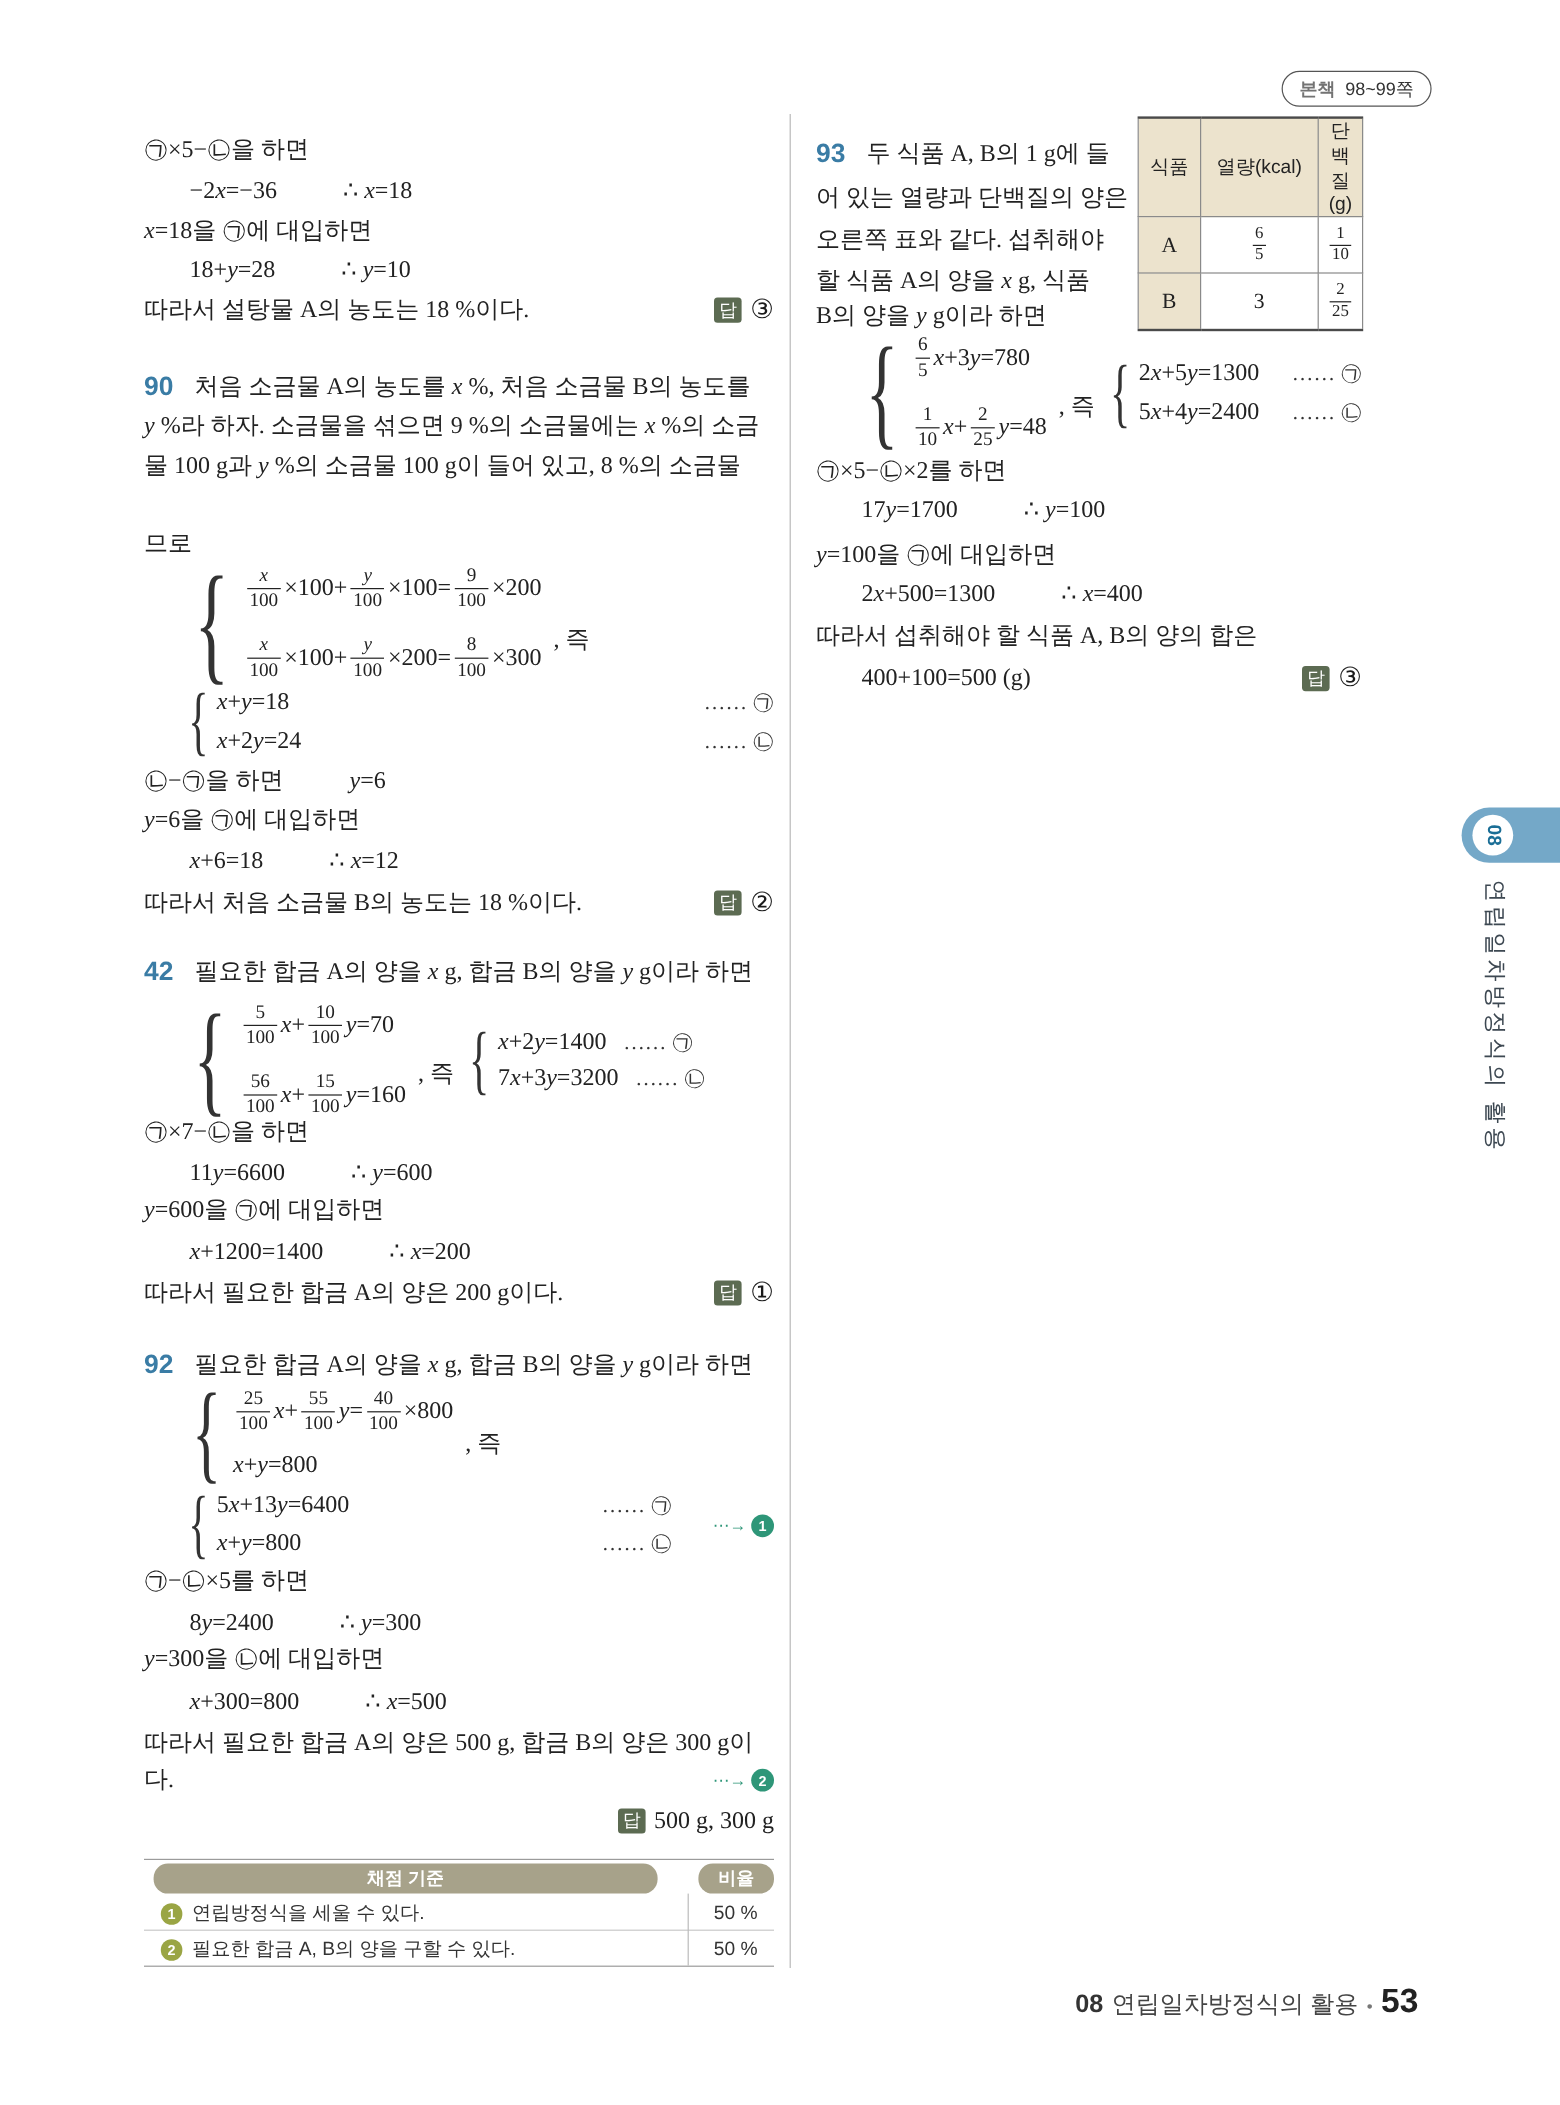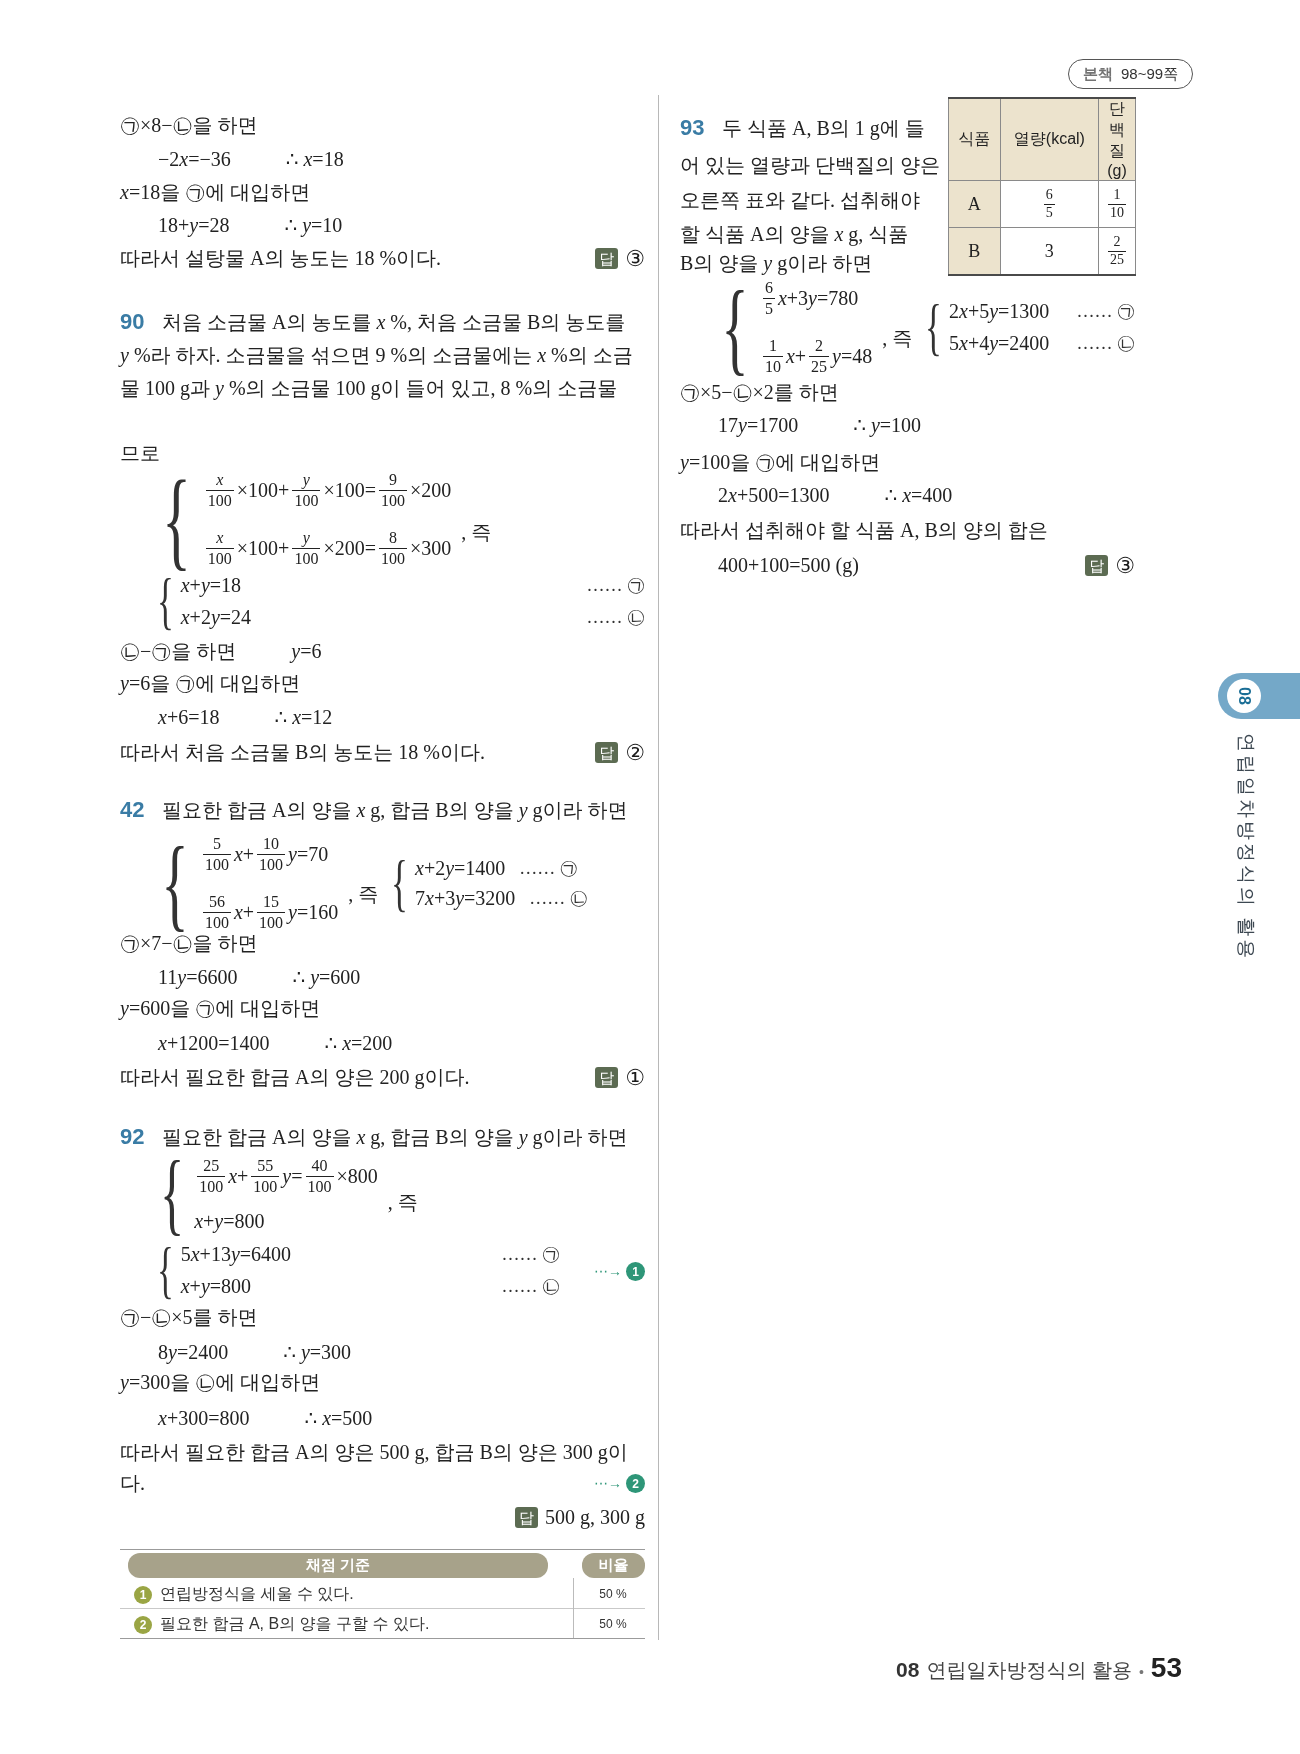--- a/index.html
+++ b/index.html
@@ -50,21 +50,21 @@
   
   .gline{position:absolute;left:0;width:525px;height:1px;background:#9b9b9b}
   .gpill{position:absolute;height:25px;background:#a7a28a;border-radius:12px;color:#fff;
          font-family:"Liberation Sans","DejaVu Sans",sans-serif;font-size:15px;font-weight:bold;
          display:flex;align-items:center;justify-content:center}
   .grow{position:absolute;display:flex;align-items:center;gap:8px;height:29px;
         font-family:"Liberation Sans","DejaVu Sans",sans-serif;font-size:16px;color:#333;white-space:nowrap}
   .gnum{width:18px;height:18px;border-radius:50%;background:#9aa544;color:#fff;font-size:12px;font-weight:bold;
         display:flex;align-items:center;justify-content:center;flex:none}
   .gratio{position:absolute;width:62px;text-align:center;font-family:"Liberation Sans",sans-serif;
-          font-size:12px;color:#333;height:29px;line-height:29px}
+          font-size:16px;color:#333;height:29px;line-height:29px}
   
   #divider{position:absolute;left:658px;top:95px;width:1px;height:1545px;background:#b8b8b8}
   #badge{position:absolute;left:1068px;top:59px;height:28px;padding:0 14px;border:1.5px solid #555;
          border-radius:15px;display:flex;align-items:center;gap:8px;
          font-family:"Liberation Sans","DejaVu Sans",sans-serif;font-size:15px;background:#fff}
   #badge .b1{font-weight:bold;color:#737373}
   #badge .b2{color:#333}
   #tab{position:absolute;left:1218px;top:673px;width:82px;height:46px;background:#74a8c8;
        border-radius:23px 0 0 23px}
   #tabcirc{position:absolute;left:1227px;top:679px;width:34px;height:34px;border-radius:50%;background:#fff;
@@ -88,21 +88,21 @@
 
   <div id="badge">
     <span class="b1">본책</span>
     <span class="b2">98~99쪽</span>
   </div>
 
   <div id="divider"></div>
 
   <div id="leftcol" class="col">
 
-    <div class="line" style="left:0;top:112px">㉠×8−㉡을 하면</div>
+    <div class="line" style="left:0;top:112px">㉠×5−㉡을 하면</div>
     <div class="line" style="left:38px;top:146px"><span>−2<i>x</i>=−36</span><span class="g55"></span><span>∴ <i>x</i>=18</span></div>
     <div class="line" style="left:0;top:179px"><i>x</i>=18을 ㉠에 대입하면</div>
     <div class="line" style="left:38px;top:212px"><span>18+<i>y</i>=28</span><span class="g55"></span><span>∴ <i>y</i>=10</span></div>
     <div class="line" style="left:0;top:245px">따라서 설탕물 A의 농도는 18 %이다.</div>
     <div class="ansrow" style="top:245px">
       <span class="abox">답</span>
       <span class="acirc">③</span>
     </div>
 
     <div class="line pnum" style="left:0;top:308px">90</div>

